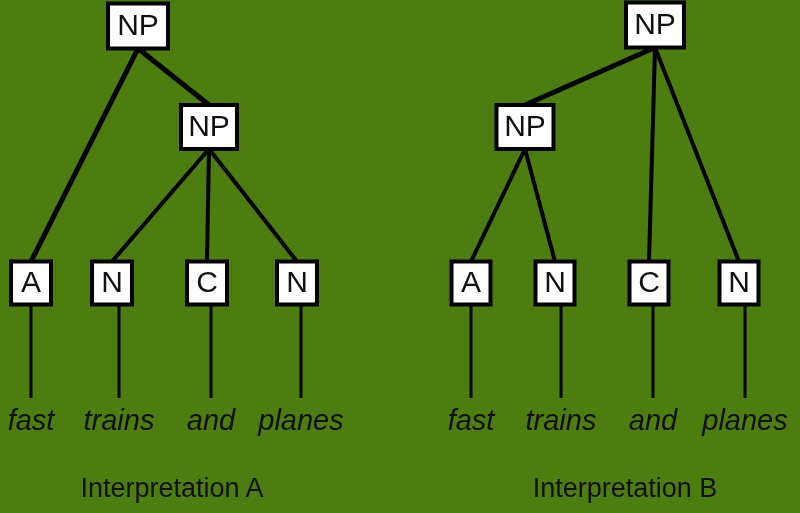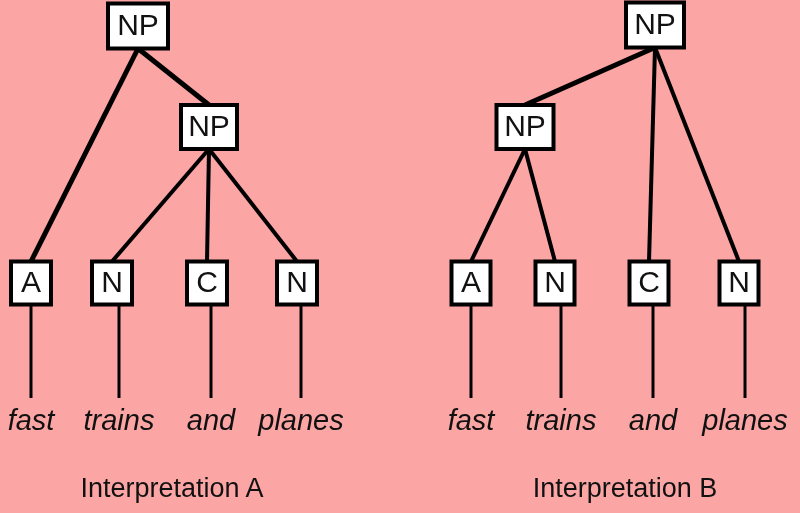--- a/index.html
+++ b/index.html
@@ -4,21 +4,21 @@
 <style>
   html, body {
     margin: 0;
     padding: 0;
     background: #ffffff;
   }
   #root {
     position: relative;
     width: 800px;
     height: 513px;
-    background: #fca5a5;
+    background: #4d7c0f;
     font-family: "Liberation Sans", sans-serif;
     overflow: hidden;
   }
   svg#tree-canvas {
     position: absolute;
     left: 0;
     top: 0;
     width: 800px;
     height: 513px;
   }

